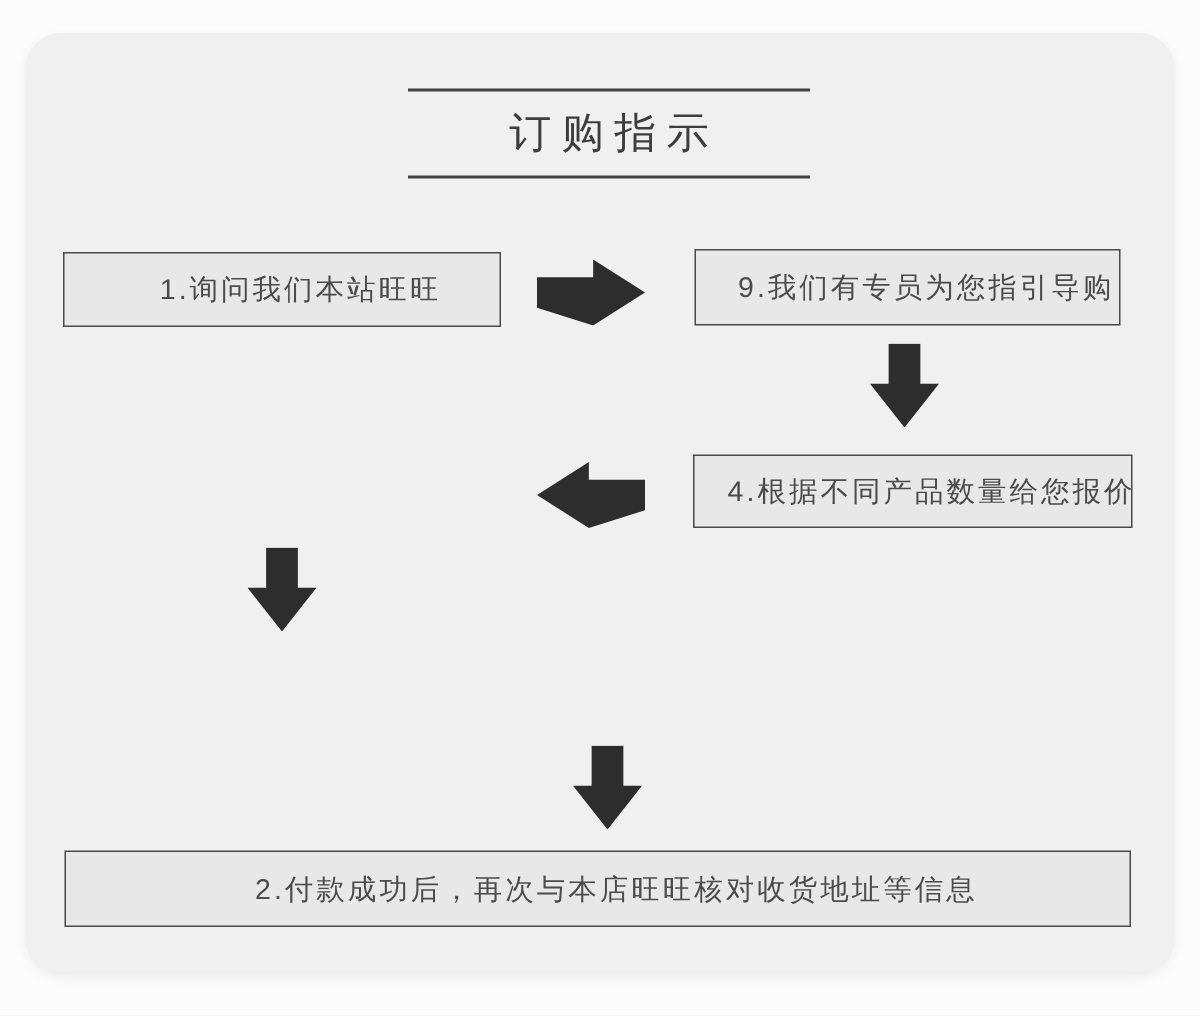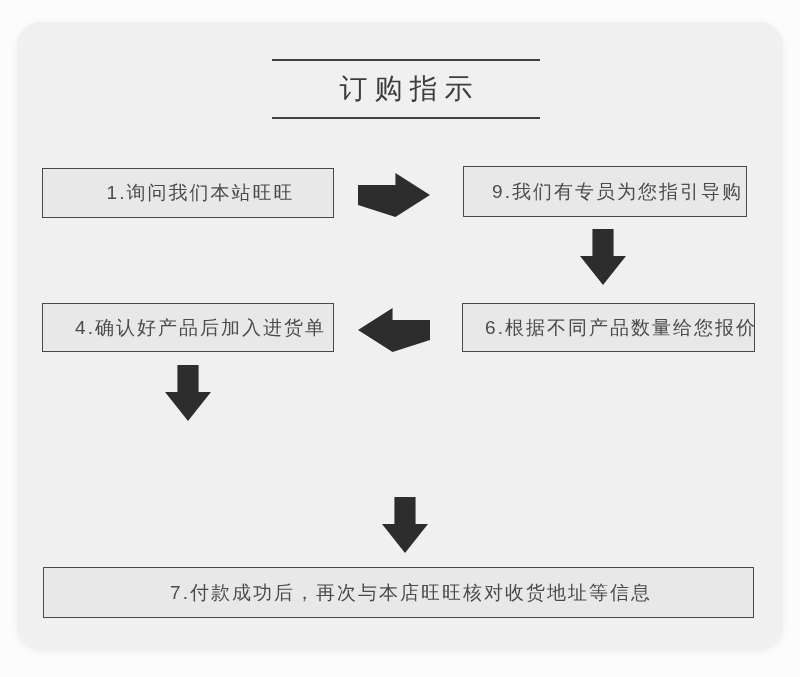--- a/index.html
+++ b/index.html
@@ -81,32 +81,29 @@
 
     <div class="arrow arrow-right a1"></div>
 
     <div class="box step-2">
       <span>9.我们有专员为您指引导购</span>
     </div>
 
     <div class="arrow arrow-down a2"></div>
 
     <div class="box step-3">
-      <span>6.根据不同产品数量给您报价</span>
+      <span>4.根据不同产品数量给您报价</span>
     </div>
 
     <div class="arrow arrow-left a3"></div>
 
-    <div class="box step-4">
-      <span>4.确认好产品后加入进货单</span>
-    </div>
 
     <div class="arrow arrow-down a4"></div>
 
 
     <div class="arrow arrow-down a5"></div>
 
     <div class="box step-6">
-      <span>7.付款成功后，再次与本店旺旺核对收货地址等信息</span>
+      <span>2.付款成功后，再次与本店旺旺核对收货地址等信息</span>
     </div>
 
   </div>
 </div>
 
 </body></html>

